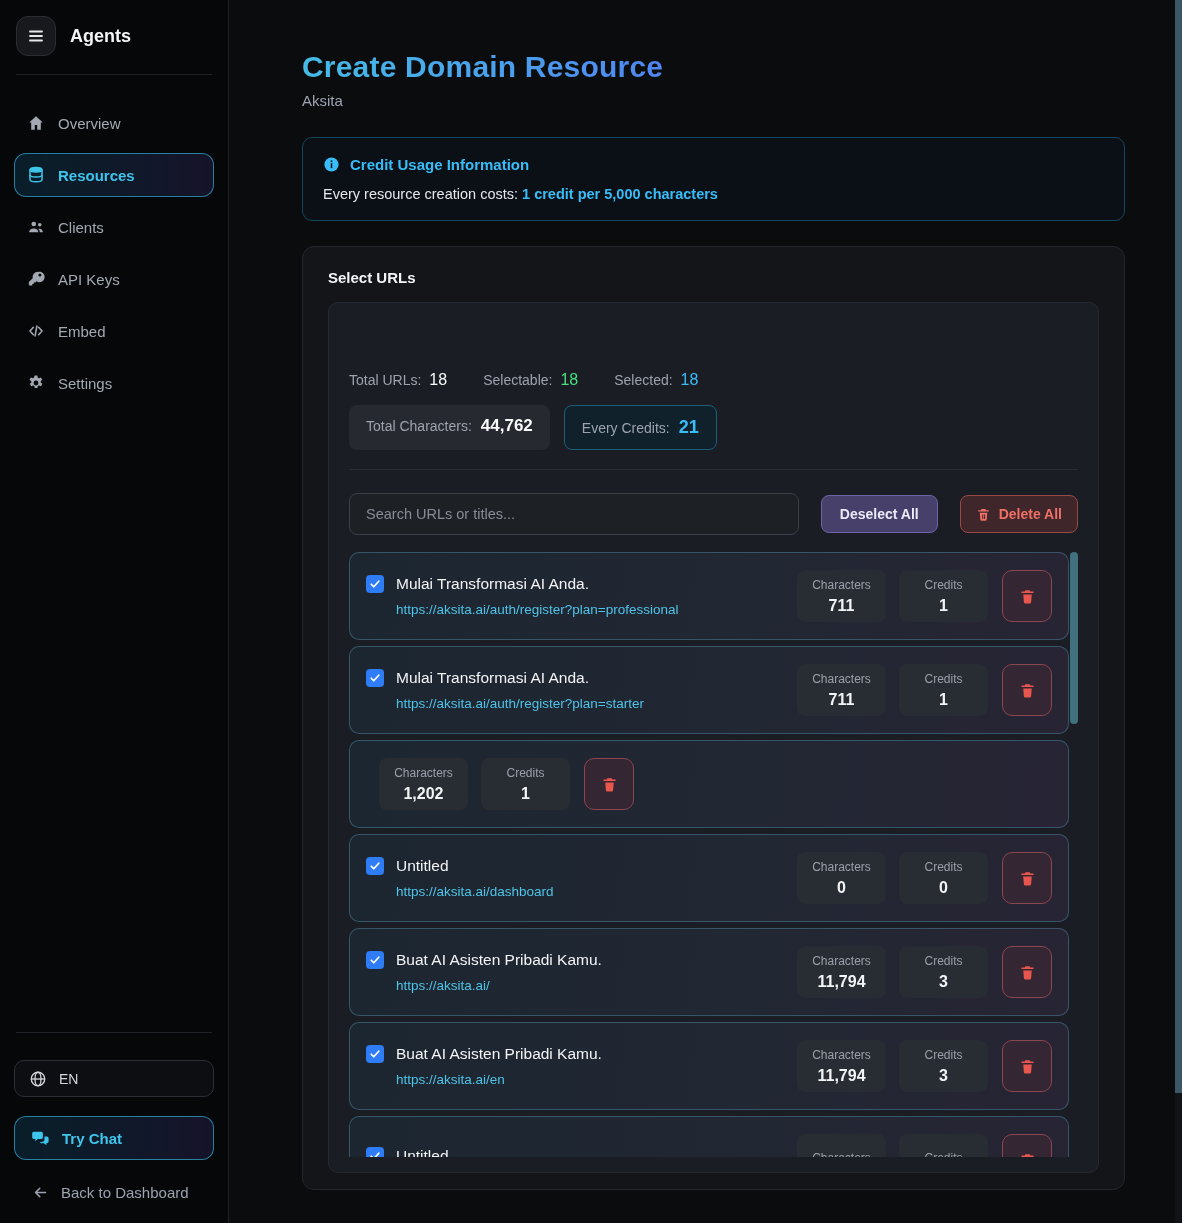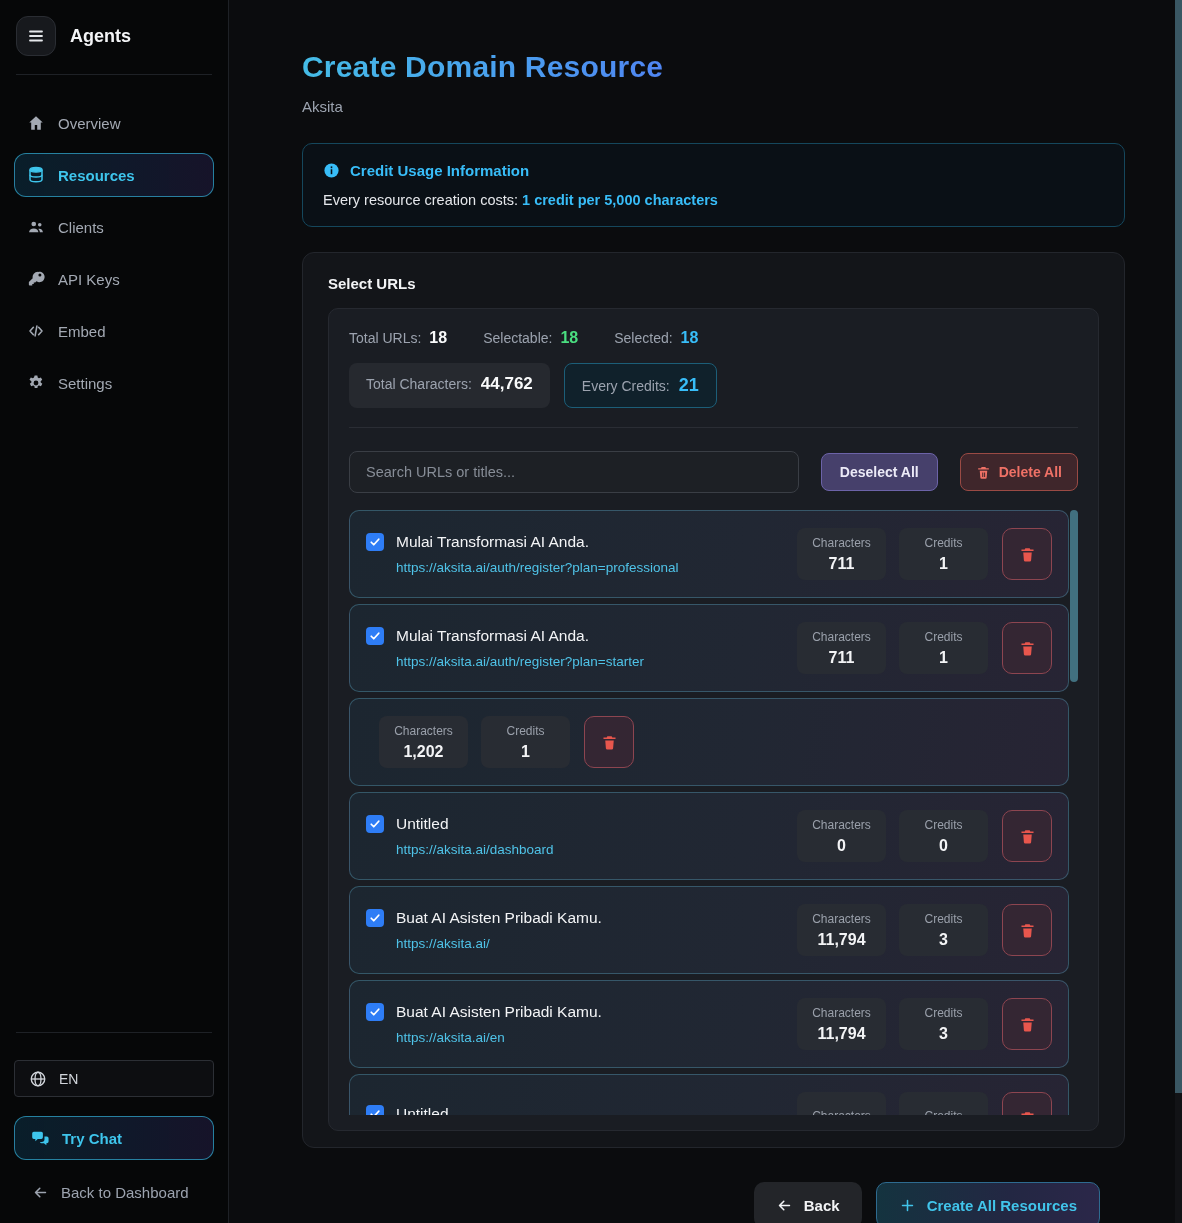--- a/index.html
+++ b/index.html
@@ -34,21 +34,21 @@
   .sb-item .sb-icon { color:#a3a9b3; width:18px; height:18px; }
   .sb-item.active {
     border:1px solid rgba(48,163,200,0.75);
     background:linear-gradient(90deg, rgba(13,60,84,0.45), rgba(60,50,120,0.30));
     color:#3ec5ec; font-weight:bold;
   }
   .sb-item.active .sb-icon { color:#3ec5ec; }
   .sb-bottom { margin-top:auto; padding:0 14px 22px 14px; }
   .sb-bottom-divider { border-top:1px solid #1e2126; margin:0 2px 27px 2px; }
   .lang-btn {
-    width:100%; height:37px; border-radius:4px; background:#0d0e11;
+    width:100%; height:37px; border-radius:10px; background:#0d0e11;
     border:1px solid #2c2f35; display:flex; align-items:center; gap:12px;
     padding:0 14px; color:#d1d5db; font-size:14px; cursor:pointer;
   }
   .try-chat-btn {
     margin-top:19px; width:100%; height:44px; border-radius:12px;
     border:1px solid rgba(48,163,200,0.75);
     background:linear-gradient(90deg, rgba(13,60,84,0.45), rgba(60,50,120,0.30));
     display:flex; align-items:center; gap:12px; padding:0 16px;
     color:#3ec5ec; font-size:15px; font-weight:bold; cursor:pointer;
   }
@@ -58,21 +58,21 @@
   }
 
   
   .main { position:absolute; left:253px; top:0; right:0; bottom:0; padding:50px 57px 0 49px; }
   .page-title {
     font-size:30px; font-weight:bold; letter-spacing:0.2px;
     background:linear-gradient(90deg,#45bce6 0%,#4aa0ee 55%,#4f85f2 100%);
     -webkit-background-clip:text; background-clip:text; color:transparent;
     display:inline-block;
   }
-  .page-subtitle { margin-top:14px; font-size:15px; color:#9ca3af; }
+  .page-subtitle { margin-top:8px; font-size:15px; color:#9ca3af; }
 
   .info-box {
     margin-top:28px; border:1px solid #15475c; background:#0a1016;
     border-radius:10px; padding:18px 20px;
   }
   .info-box-head { display:flex; align-items:flex-end; gap:10px; }
   .info-box-title { color:#38bdf8; font-size:15px; font-weight:bold; }
   .info-box-body { margin-top:13px; font-size:14.5px; color:#e5e7eb; }
   .info-box-body .hl { color:#38bdf8; font-weight:bold; }
 
@@ -81,21 +81,21 @@
     border-radius:12px; padding:22px 25px 16px 25px;
   }
   .card-title { font-size:15px; font-weight:bold; color:#f3f4f6; }
   .inner-panel {
     margin-top:16px; background:#1a1d23; border:1px solid #262930;
     border-radius:10px; padding:20px 20px 15px 20px;
   }
   .stats-row { display:flex; align-items:center; gap:36px; font-size:14px; }
   .stat { display:flex; align-items:baseline; gap:8px; }
   .stat-label { color:#9ca3af; }
-  .stat-value { font-size:16px; font-weight:bold; color:#f9fafb; }
+  .stat-value { font-size:16px; font-weight:normal; color:#f9fafb;margin-top:48px; }
   .stat-value.green { color:#4ade80; }
   .stat-value.cyan { color:#38bdf8; }
 
   .badges-row { margin-top:16px; display:flex; gap:14px; }
   .chip { display:flex; align-items:baseline; gap:9px; padding:11px 17px; border-radius:8px; font-size:14px; }
   .chip-chars { background:#26292f; }
   .chip-chars .chip-label { color:#9ca3af; }
   .chip-chars .chip-value { color:#f9fafb; font-weight:bold; font-size:17px; }
   .chip-credits { background:#10212b; border:1px solid #1c5e78; }
   .chip-credits .chip-label { color:#9ca3af; }

